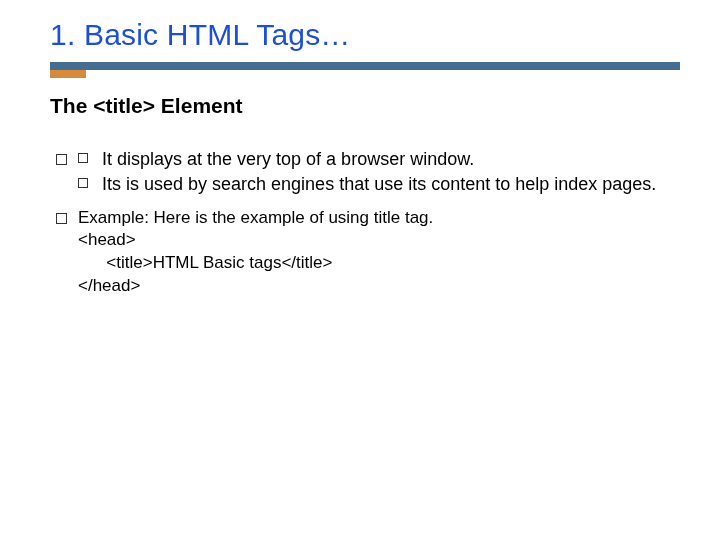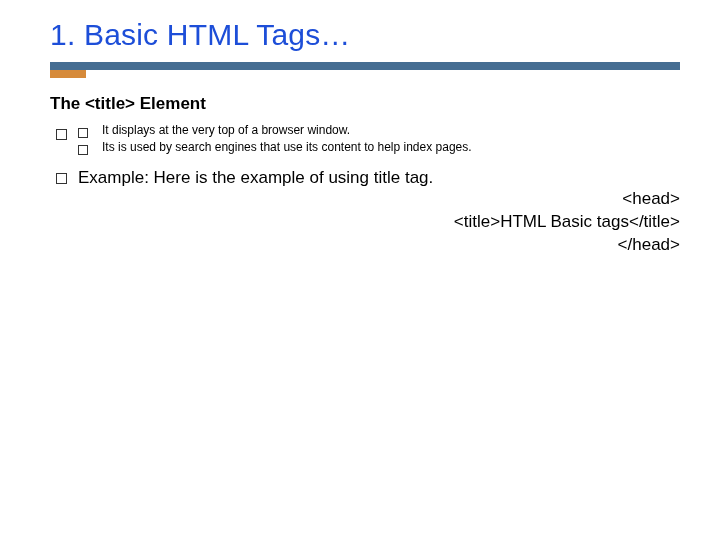--- a/index.html
+++ b/index.html
@@ -28,23 +28,23 @@
     background: #456d92;
     display: block;
   }
   .accent-tab {
     width: 36px;
     height: 8px;
     background: #d68a3a;
     display: block;
   }
   .subheading {
-    font-size: 17px;
+    font-size: 21px;
     font-weight: bold;
-    margin-bottom: 0;
+    margin-bottom: 21px;
   }
   ul.primary {
     list-style: none;
     padding-left: 4px;
   }
   ul.primary > li {
     position: relative;
     padding-left: 24px;
     font-size: 17px;
     line-height: 1.28;
@@ -61,40 +61,39 @@
     background: transparent;
   }
   ul.secondary {
     list-style: none;
     padding-left: 0;
     margin-top: 3px;
   }
   ul.secondary > li {
     position: relative;
     padding-left: 24px;
-    font-size: 12px;
+    font-size: 18px;
     line-height: 1.28;
     margin-bottom: 2px;
   }
   ul.secondary > li::before {
     content: "";
     position: absolute;
     left: 0;
     top: 5px;
     width: 8px;
     height: 8px;
     border: 1px solid #333;
     background: transparent;
   }
   .code-block {
     font-size: 17px;
     line-height: 1.35;
     white-space: pre;
     font-family: Arial, Helvetica, sans-serif;
-    text-align: right;
   }
   .spacer { height: 6px; }
 </style>
 </head>
 <body>
 
 <div class="title">1. Basic HTML Tags…</div>
 
 <div class="accent-wrap">
   <span class="accent-bar"></span>

